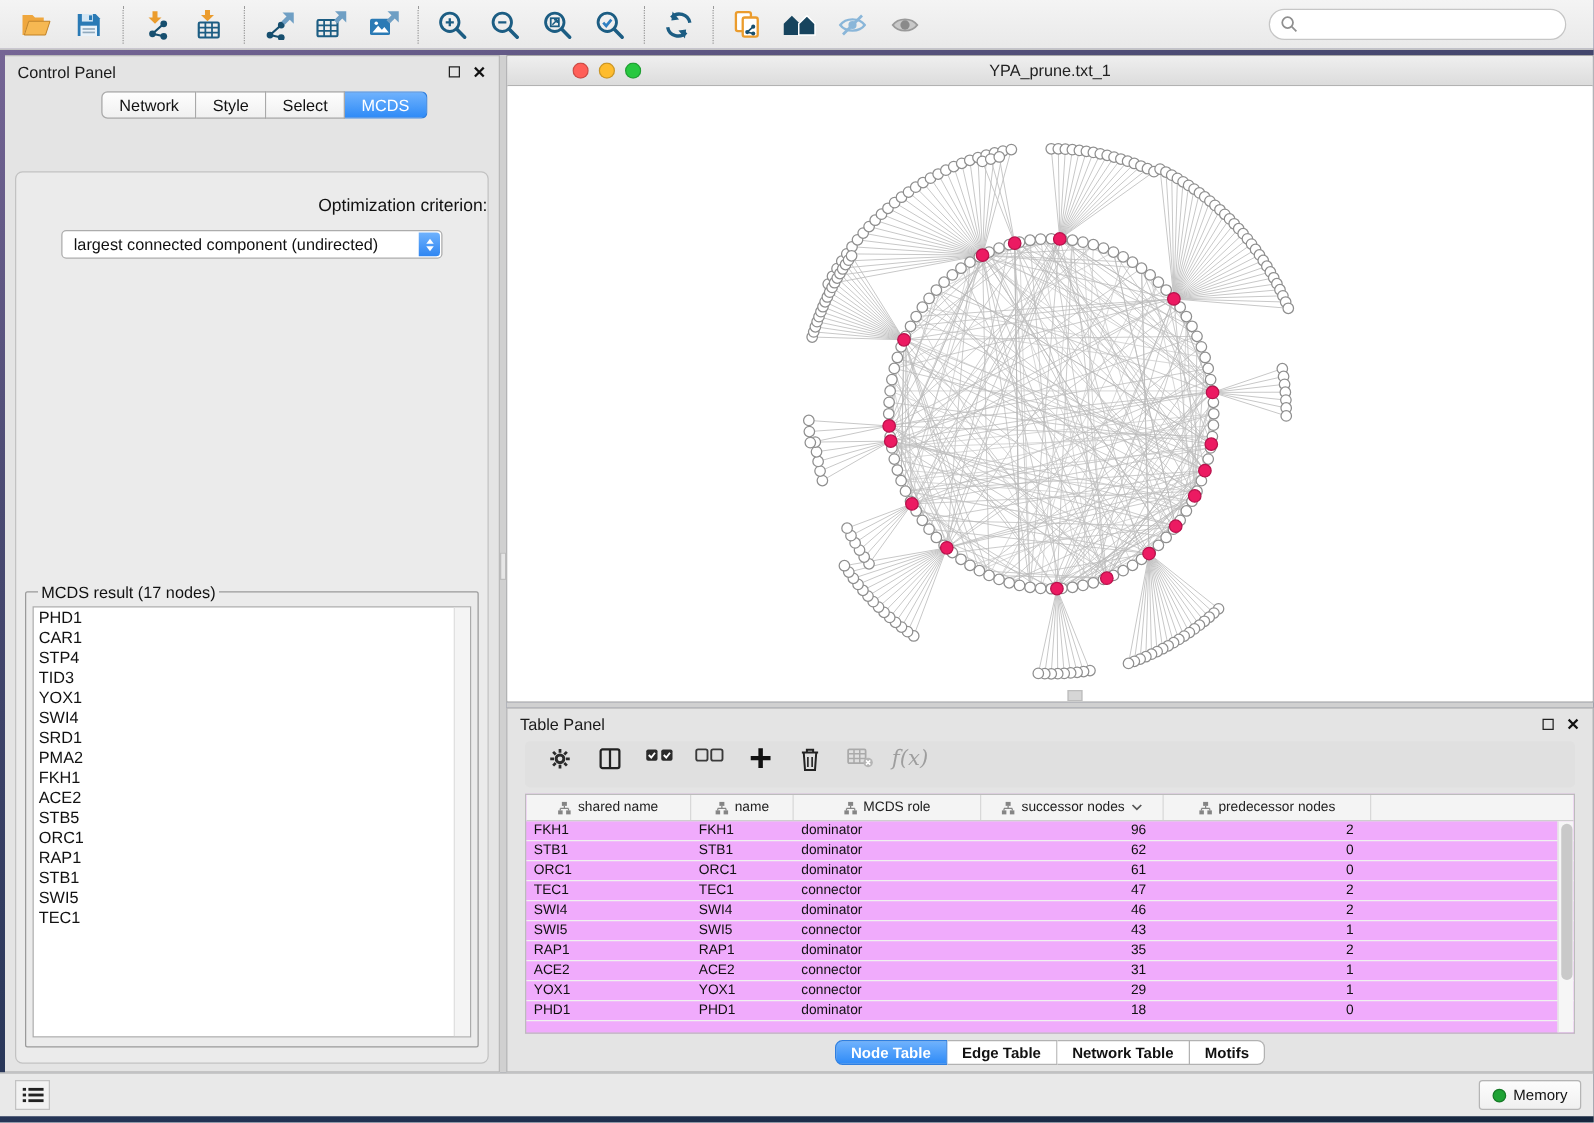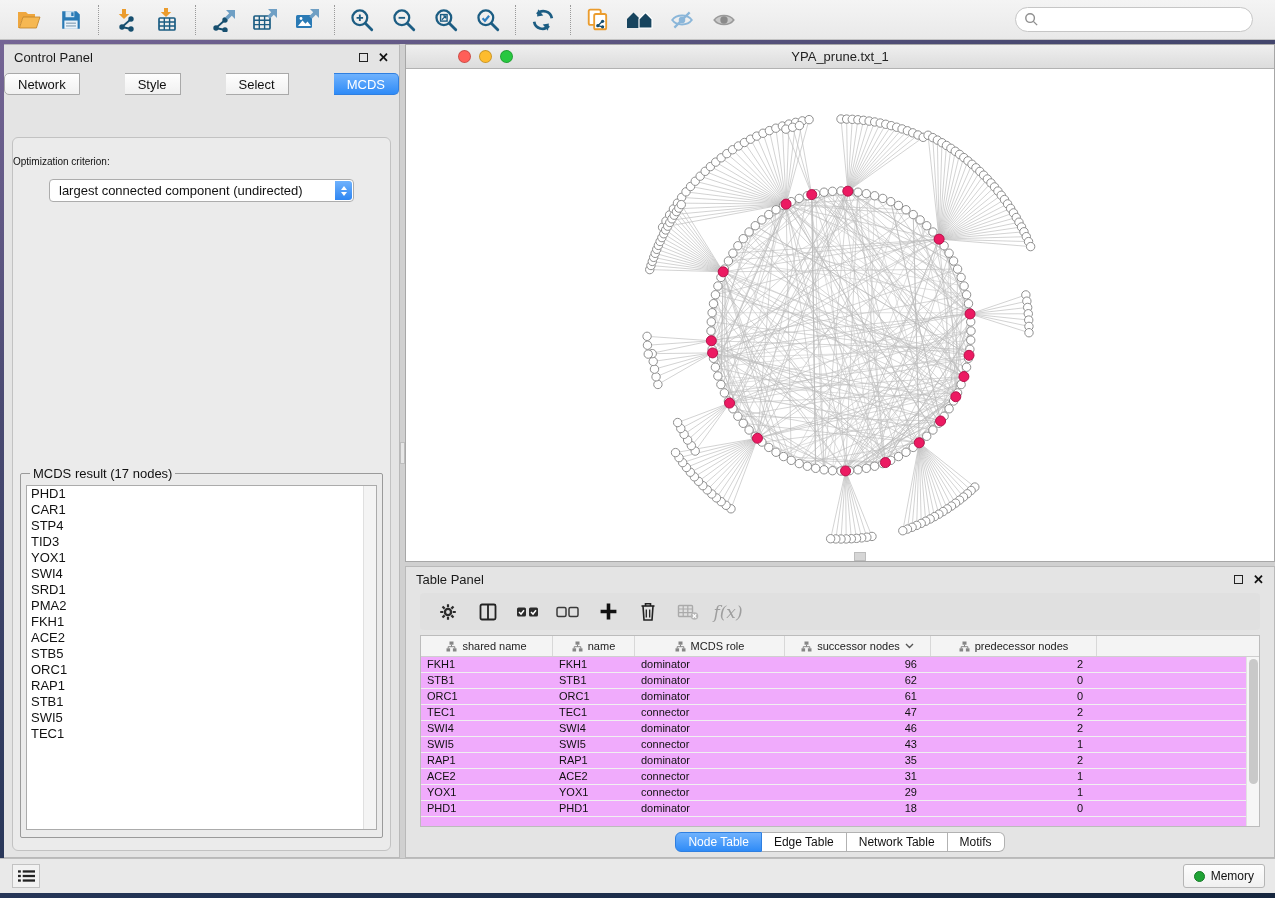--- a/index.html
+++ b/index.html
@@ -21,29 +21,29 @@
 
   
 
   
   #control-panel { left:4px; top:44px; width:396px; height:814px; background:#e4e4e4;
                    border:1px solid #b9b9b9; border-left:none; }
   .panel-title-row { height:24px; display:flex; align-items:center; padding:0 10px; font-size:13px; color:#1a1a1a; }
   .panel-win-icons { margin-left:auto; display:flex; align-items:center; gap:10px; }
   .float-ic { width:9px; height:9px; border:1.6px solid #222; display:inline-block; }
   .close-ic { font-size:13px; font-weight:bold; color:#111; line-height:9px; }
-  #cp-tabs { display:flex; justify-content:space-between; margin-top:4px; position:relative; z-index:2; }
+  #cp-tabs { display:flex; justify-content:center; margin-top:4px; position:relative; z-index:2;padding-left:20px; }
   .seg { border:1px solid #a9a9a9; border-left:none; background:linear-gradient(#fefefe,#f0f0f0);
          padding:3px 13px; font-size:13px; color:#111; height:22px; display:flex; align-items:center; }
   .seg.first { border-left:1px solid #a9a9a9; border-radius:5px 0 0 5px; }
   .seg.last { border-radius:0 5px 5px 0; }
   .seg.sel { background:linear-gradient(#6fb2fd,#2f8bf7); color:#fff; border-color:#2f7fe0; }
   #cp-content { position:absolute; left:8px; right:8px; top:92px; bottom:6px; background:#ebebeb;
                 border:1px solid #c2c2c2; border-radius:6px; }
-  #opt-label { text-align:left; margin-top:18px; font-size:10px; color:#111; }
+  #opt-label { text-align:right; margin-top:18px; font-size:14px; color:#111; }
   #combo { margin:12px 36px 0 36px; height:23px; background:#fff; border:1px solid #acacac; border-radius:4px;
            display:flex; align-items:center; position:relative; }
   #combo-value { padding-left:9px; font-size:13px; color:#111; white-space:nowrap; }
   #combo-stepper { position:absolute; right:1px; top:1px; bottom:1px; width:17px; border-radius:0 3px 3px 0;
                    background:linear-gradient(#6fb2fd,#2f86f2); display:flex; flex-direction:column;
                    align-items:center; justify-content:center; gap:2px; }
   .chev-up { width:0;height:0;border-left:3.5px solid transparent;border-right:3.5px solid transparent;border-bottom:4px solid #fff; }
   .chev-dn { width:0;height:0;border-left:3.5px solid transparent;border-right:3.5px solid transparent;border-top:4px solid #fff; }
   #cp-buttons { display:flex; justify-content:center; gap:12px; margin-top:13px; }
   .cp-btn { height:23px; padding:0 15px; font-size:13px; color:#111; background:linear-gradient(#fefefe,#efefef);
@@ -70,35 +70,35 @@
   #net-canvas { position:relative; width:868px; height:492px; background:#fff; overflow:hidden; }
   #net-handle { position:absolute; left:448px; bottom:0px; width:12px; height:9px; background:#d6d6d6; border:1px solid #bdbdbd; }
 
   
   #h-splitter { left:405px; top:562px; width:870px; height:4px; background:#d0d0d0; }
 
   
   #table-panel { left:405px; top:566px; width:870px; height:292px; background:#e4e4e4; border:1px solid #b9b9b9; }
   #tp-toolbar { position:absolute; left:14px; right:14px; top:26px; height:37px; background:#e0e0e0;
                 border-radius:4px; display:flex; align-items:center; padding:0 10px; gap:4px; }
-  .tp-btn { width:36px; height:30px; display:flex; align-items:center; justify-content:center; border-radius:3px; }
+  .tp-btn { width:36px; height:30px; display:flex; align-items:flex-start; justify-content:center; border-radius:3px; }
   .fx-label { font-family:"DejaVu Serif", serif; font-style:italic; font-size:17px; color:#9e9e9e; }
   #node-table { position:absolute; left:14px; right:14px; top:68px; bottom:30px; background:#f0abfc;
                 border:1px solid #bcbcbc; overflow:hidden; }
   #nt-header { display:flex; height:21px; background:#f4f4f4; border-bottom:1px solid #cfcfcf; }
   .nth { display:flex; align-items:center; justify-content:center; gap:5px; font-size:11px; color:#222;
          border-right:1px solid #d8d8d8; }
   .c0 { width:132px; } .c1 { width:82px; } .c2 { width:150px; } .c3 { width:146px; } .c4 { width:166px; }
   .nth-fill { flex:1; border-right:none; }
   .ntr { display:flex; height:16px; border-bottom:1px solid #f0f0f0; }
   .ntd { font-size:11px; line-height:15px; color:#111; padding-left:6px; white-space:nowrap; }
   .ntd.c3, .ntd.c4 { text-align:right; padding-right:14px; padding-left:0; }
   #nt-scroll { position:absolute; right:0; top:21px; bottom:0; width:13px; background:#f6f6f6; border-left:1px solid #e2e2e2; }
   #nt-thumb { position:absolute; left:1.5px; top:2px; width:9px; height:125px; background:#c9c9c9; border-radius:5px; }
-  #tp-tabs { position:absolute; left:0; right:0; bottom:5px; display:flex; justify-content:center; }
+  #tp-tabs { position:absolute; left:0; right:0; bottom:5px; display:flex; justify-content:center;font-weight:bold; }
   .tp-tab { border:1px solid #b2b2b2; border-left:none; background:#fff; padding:2px 12px; font-size:12px;
             color:#111; height:20px; display:flex; align-items:center; }
   .tp-tab.first { border-left:1px solid #b2b2b2; border-radius:6px 0 0 6px; }
   .tp-tab.last { border-radius:0 6px 6px 0; }
   .tp-tab.sel { background:linear-gradient(#6fb2fd,#2f8bf7); color:#fff; border-color:#2f7fe0; }
 
   
   #status-bar { left:0; top:858px; width:1275px; height:35px; background:#e9e9e9; border-top:1px solid #bdbdbd; }
   #list-button { position:absolute; left:12px; top:5px; width:28px; height:24px; background:#f2f2f2;
                  border:1px solid #c2c2c2; display:flex; align-items:center; justify-content:center; }

